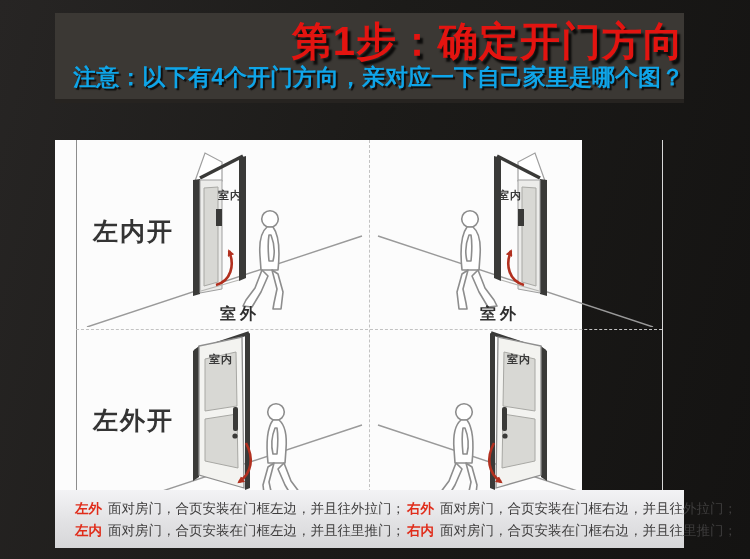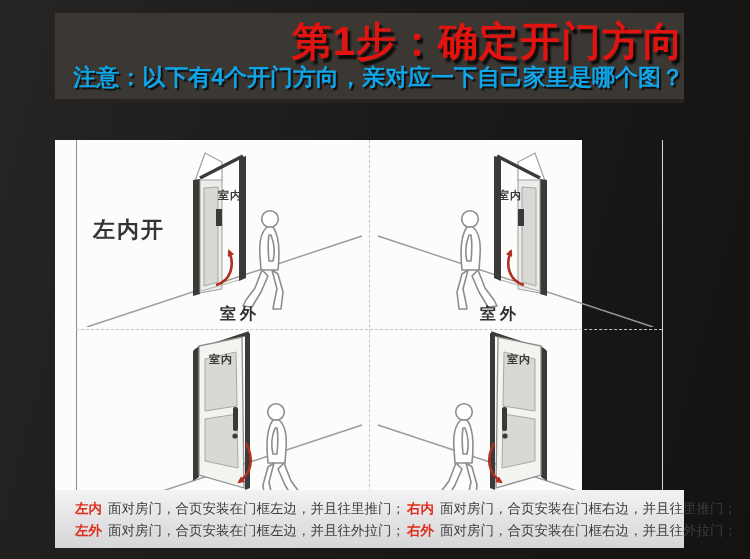--- a/index.html
+++ b/index.html
@@ -34,21 +34,21 @@
   .table-right-line{position:absolute;left:607px;top:0;height:383px;border-left:1px solid #d8d8d8;}
   .v-divider{position:absolute;left:314px;top:0;height:377px;border-left:1px dashed #c2c2c2;}
   .h-divider{position:absolute;left:21px;top:189px;width:586px;border-top:1px dashed #c2c2c2;}
   .b-divider{position:absolute;left:21px;top:376px;width:586px;border-top:1px dashed #d4d4d4;}
   .quadrant{position:absolute;width:293px;height:188px;}
   .quad-0{left:22px;top:1px;}
   .quad-1{left:315px;top:1px;}
   .quad-2{left:22px;top:190px;}
   .quad-3{left:315px;top:190px;}
   .direction-label{
-    position:absolute;top:74px;font-size:22px;font-weight:bold;color:#343434;
+    position:absolute;top:74px;font-size:25px;font-weight:bold;color:#343434;
     letter-spacing:2px;white-space:nowrap;
   }
   .dir-left{left:16px;} .dir-right{right:14px;}
   .door-scene{position:absolute;left:0;top:0;}
   
   svg .gnd{stroke:#9a9a9a;stroke-width:1.4;fill:none;}
   svg .drk{fill:#3a3a38;stroke:none;}
   svg .wht{fill:#ffffff;stroke:#9f9f9f;stroke-width:1.2;}
   svg .face{fill:#ececea;stroke:#9f9f9f;stroke-width:1;}
   svg .face2{fill:#f3f3f0;stroke:#8f8f8f;stroke-width:1.3;}
@@ -176,20 +176,21 @@
                 <circle cx="1" cy="-84" r="8.3"></circle>
                 <path d="M-2,-76 C-8,-71 -10,-60 -9,-47 L-8,-33 L9,-33 C11,-52 10,-68 4,-76 Z"></path>
                 <path d="M2,-68 C6,-58 6,-50 4,-42 L0,-42 C-1,-52 -1,-62 0,-68 Z"></path>
                 <path d="M-7,-33 L-14,-15 L-23,-3 L-26,3 L-17,4 L-8,-11 L-1,-27 Z"></path>
                 <path d="M3,-33 L8,-14 L5,0 L4,6 L12,6 L14,-11 L9,-29 Z"></path>
               </g>
             </g>
             <text class="lbl-sm" text-anchor="middle" x="144" y="33">室内</text>
             <text class="lbl-lg" text-anchor="middle" x="153" y="178">室外</text>
           </svg></div>
+      <div class="direction-label dir-left">左外开</div>
     </div>
 
     <div class="quadrant quad-3">
       <div class="door-scene"><svg width="293" height="186" viewBox="0 0 293 186">
             <defs>
               <marker id="ah3" orient="auto" markerWidth="9" markerHeight="9" refX="5" refY="3.5" markerUnits="userSpaceOnUse">
                 <path d="M0,0 L7,3.5 L0,7 Z" fill="#b2301f"></path>
               </marker>
             </defs>
             <g transform="translate(293,0) scale(-1,1)">
@@ -214,20 +215,20 @@
               </g>
             </g>
             <text class="lbl-sm" text-anchor="middle" x="149" y="33">室内</text>
             <text class="lbl-lg" text-anchor="middle" x="140" y="178">室外</text>
           </svg></div>
     </div>
   </div>
 
   <div class="footer-panel">
     <div class="legend-line">
+      <span class="kw">左外</span><span class="txt">面对房门，合页安装在门框左边，并且往外拉门；</span><span class="kw">右外</span><span class="txt">面对房门，合页安装在门框右边，并且往外拉门；</span>
+    </div>
+    <div class="legend-line">
       <span class="kw">左内</span><span class="txt">面对房门，合页安装在门框左边，并且往里推门；</span><span class="kw">右内</span><span class="txt">面对房门，合页安装在门框右边，并且往里推门；</span>
     </div>
-    <div class="legend-line">
-      <span class="kw">左外</span><span class="txt">面对房门，合页安装在门框左边，并且往外拉门；</span><span class="kw">右外</span><span class="txt">面对房门，合页安装在门框右边，并且往外拉门；</span>
-    </div>
   </div>
 
 </div>
 
 </body></html>

